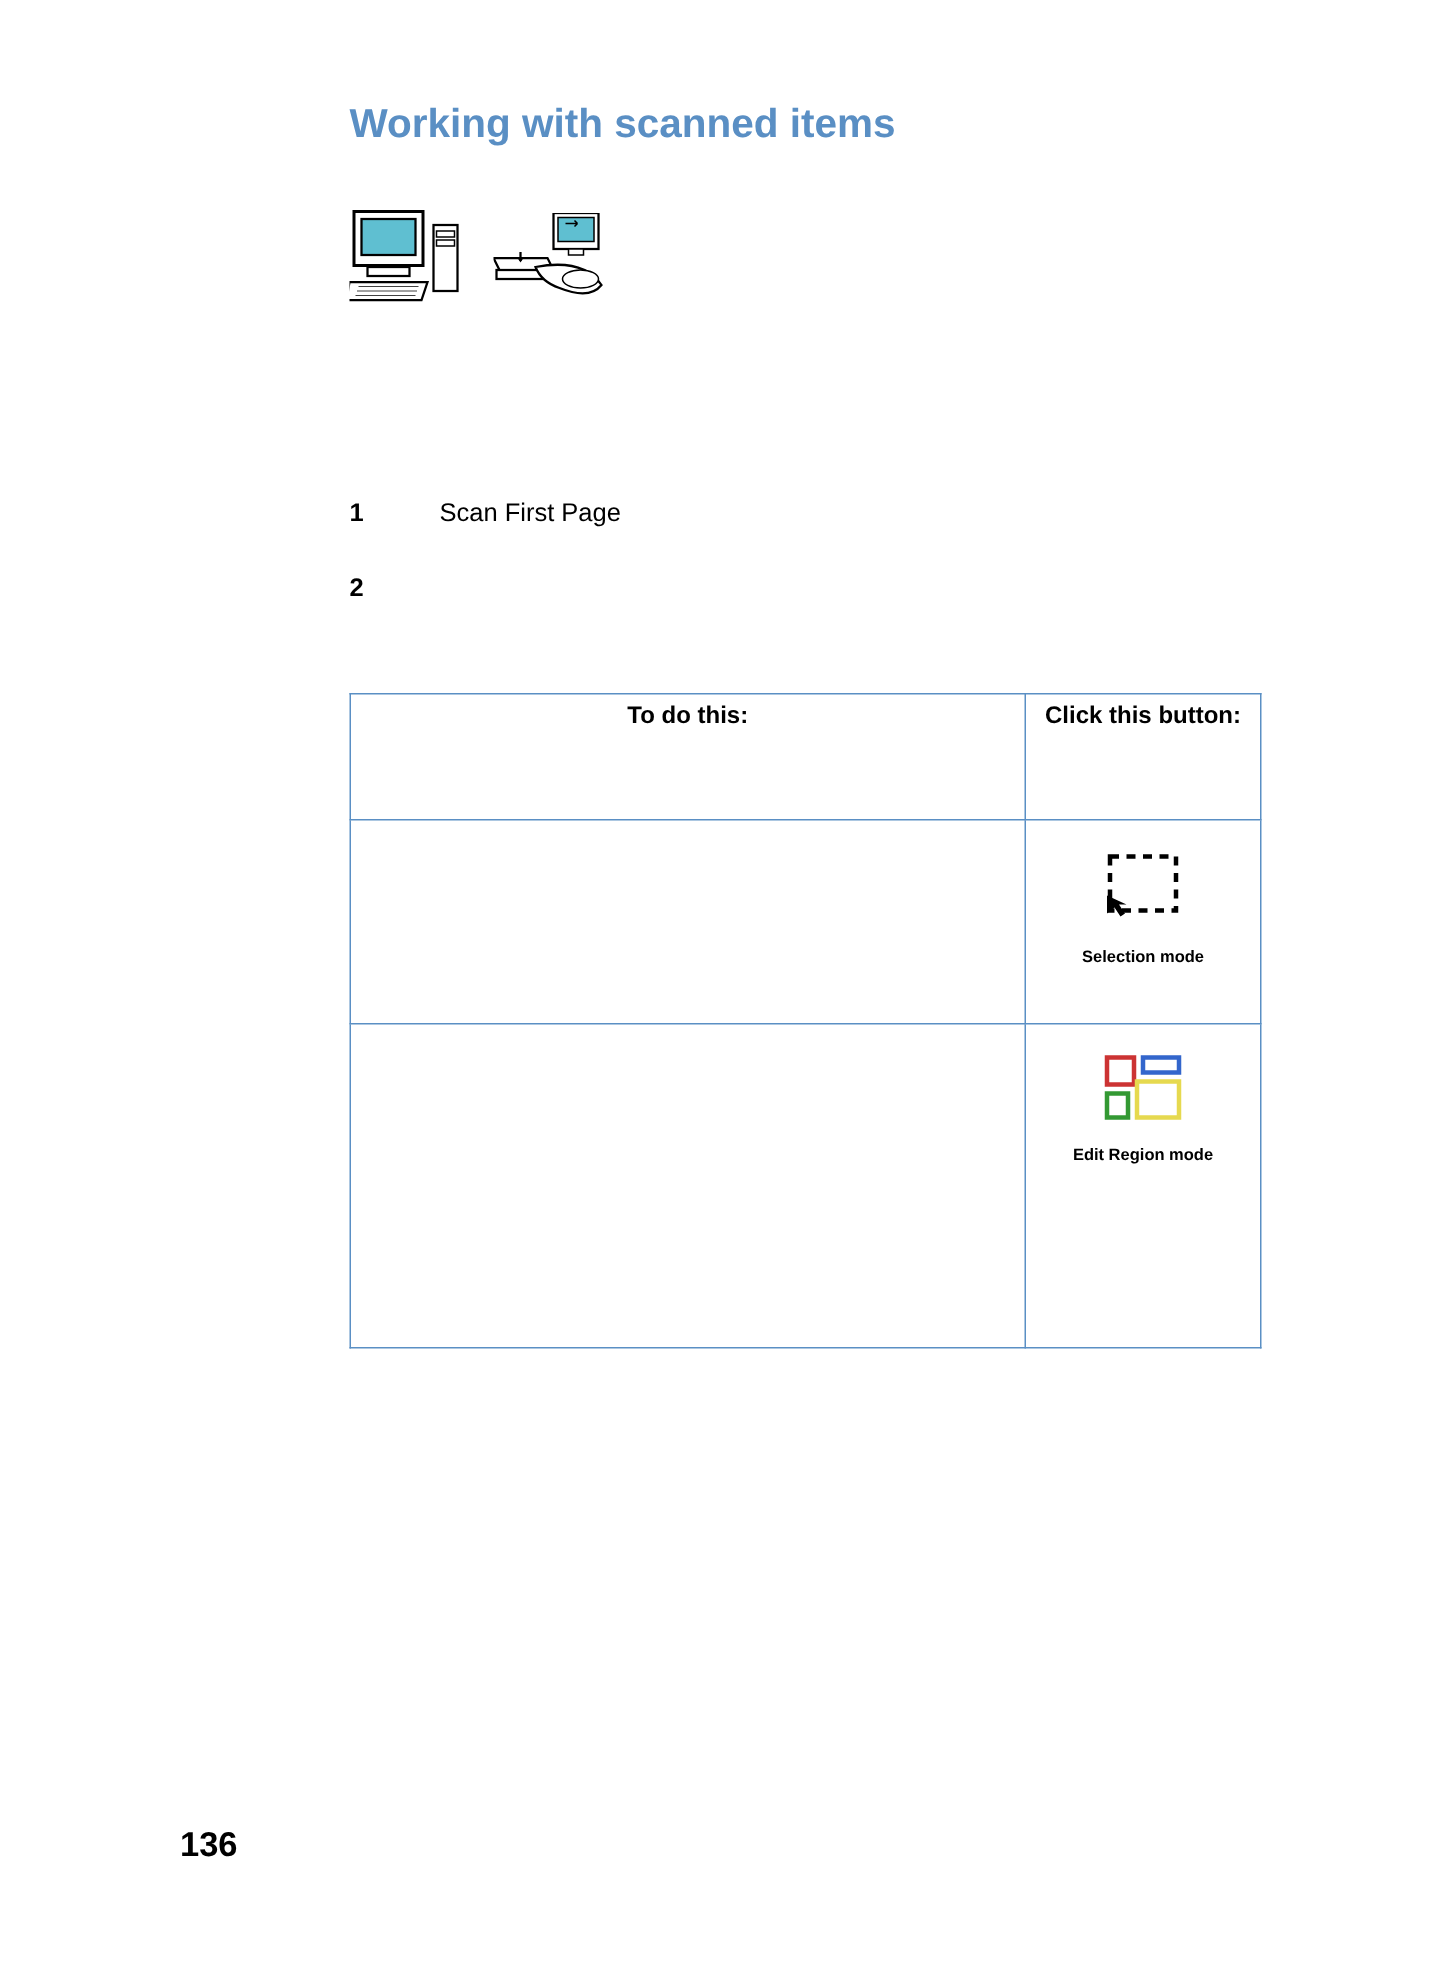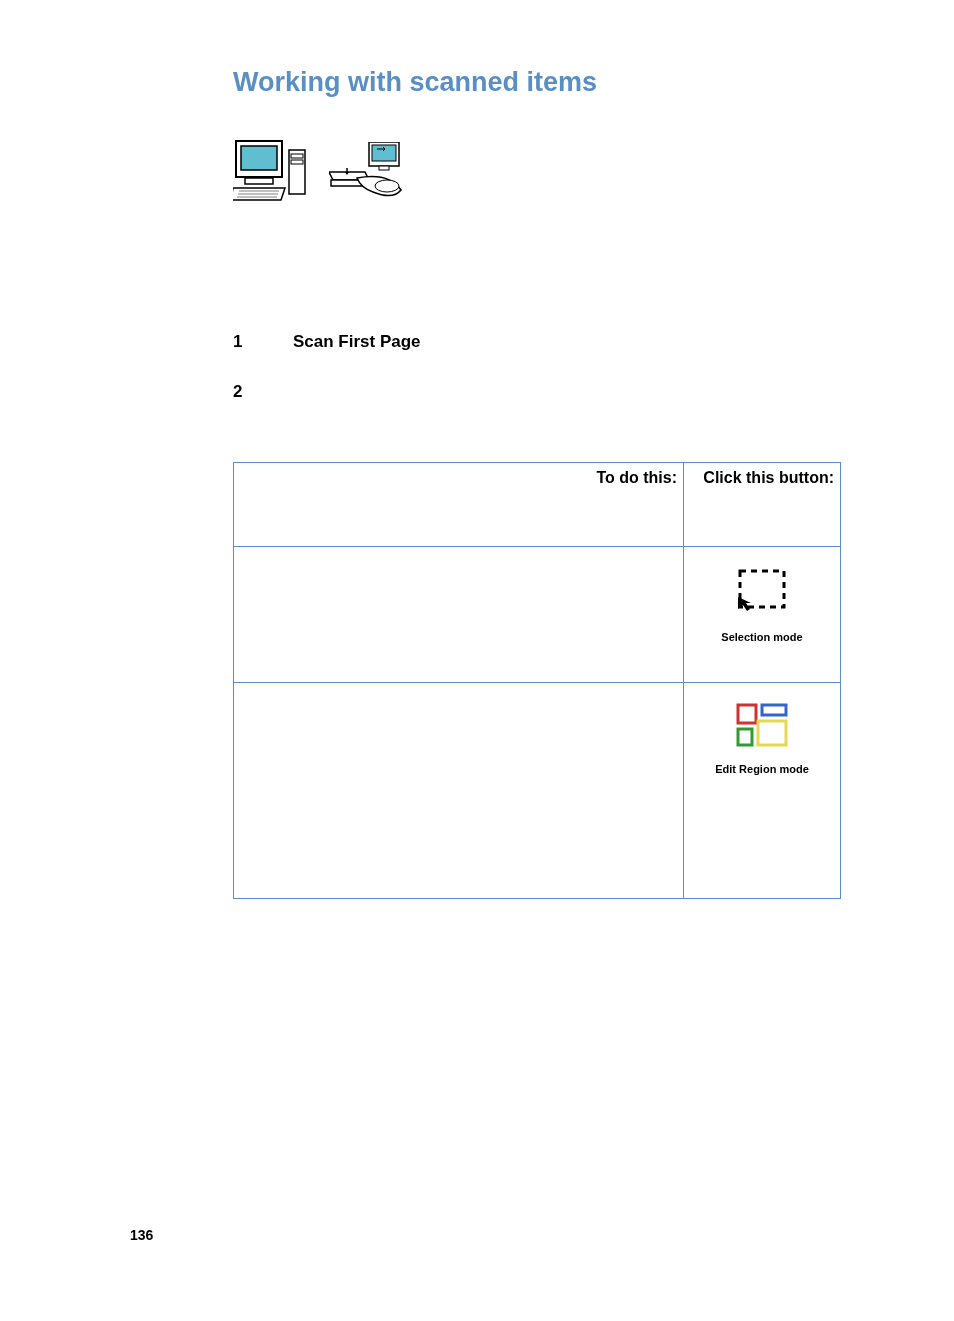--- a/index.html
+++ b/index.html
@@ -45,30 +45,30 @@
       display: flex;
       align-items: flex-start;
       margin-bottom: 30px;
     }
     .step-num {
       font-weight: bold;
       font-size: 17px;
       width: 60px;
     }
     .step-text {
-      font-weight: bold;
+      font-weight: normal;
       font-size: 17px;
     }
     table {
       border-collapse: collapse;
       width: 608px;
     }
     th, td {
       border: 1px solid #5a8fc4;
-      text-align: right;
+      text-align: center;
       vertical-align: top;
       padding: 6px 6px;
       font-size: 16px;
     }
     th.col1 {
       width: 450px;
       font-weight: bold;
       height: 84px;
     }
     th.col2 {
@@ -83,23 +83,23 @@
       font-weight: bold;
       margin-top: 12px;
       font-size: 11px;
     }
     .row-0 td.icon-cell { height: 136px; }
     .row-1 td.icon-cell { height: 216px; }
     .row-2 td.icon-cell { height: 136px; }
     .page-number {
       position: absolute;
       bottom: 78px;
-      left: 130px;
+      left: 120px;
       font-weight: bold;
-      font-size: 14px;
+      font-size: 23px;
     }
     
     .icon-svg {
       display: inline-block;
     }
   </style>
 </head>
 <body>
 
 <div class="page">

